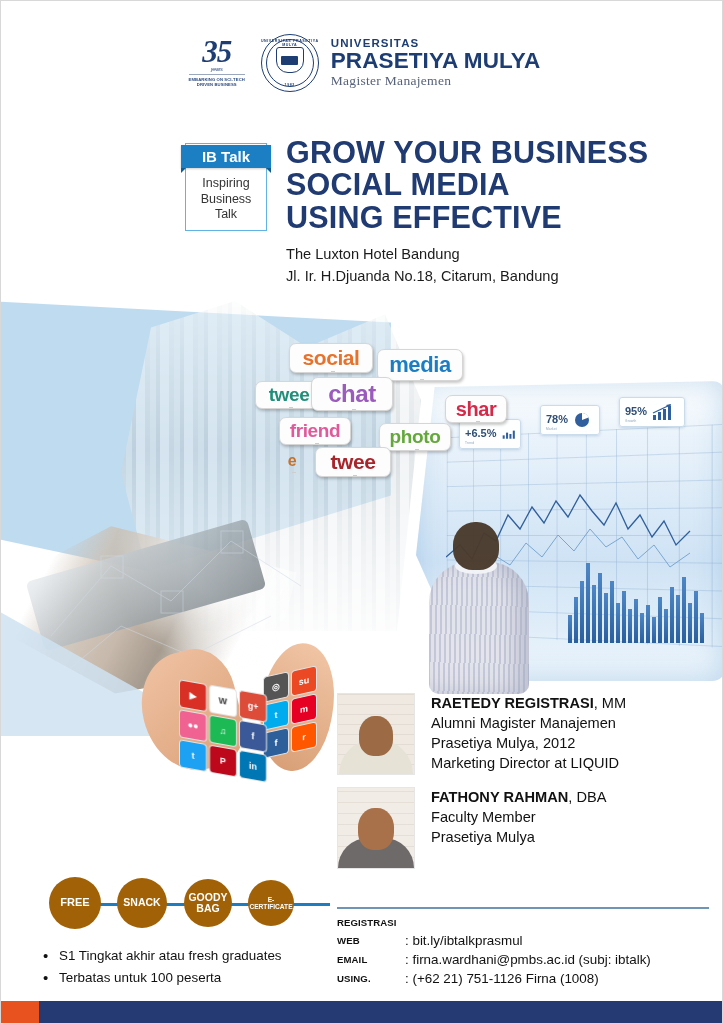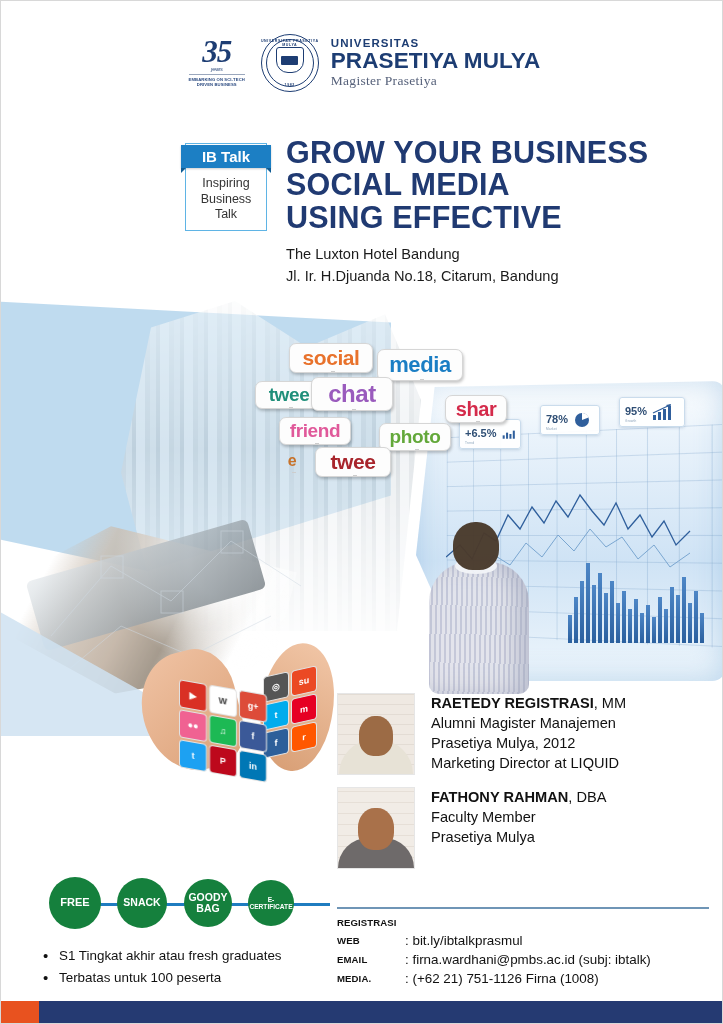--- a/index.html
+++ b/index.html
@@ -267,21 +267,21 @@
   .spk .nm b { font-weight:bold; }
   .spk .ln { display:block; font-size:14.6px; color:#111; line-height:1.36; }
 
   
   .perks { position:absolute; left:48px; top:876px; width:275px; height:54px; }
   .perks .line {
     position:absolute; left:20px; right:-6px; top:26px; height:2.5px; background:#1f7cc0;
   }
   .perks .circ {
     position:absolute; top:0; border-radius:50%;
-    background:#15803d; color:#fff; font-weight:bold;
+    background:#a16207; color:#fff; font-weight:bold;
     display:flex; align-items:center; justify-content:center; text-align:center;
     line-height:1.08;
   }
   .bullets { position:absolute; left:40px; top:944px; width:300px; }
   .bullets li {
     list-style:none; font-size:13.4px; color:#111; line-height:1.62;
     padding-left:18px; position:relative;
   }
   .bullets li::before {
     content:"•"; position:absolute; left:2px; top:-1px; font-size:15px; color:#111;
@@ -467,21 +467,21 @@
       <div class="top-arc">UNIVERSITAS PRASETIYA MULYA</div>
       <div class="shield">
         <div class="pill"></div>
       </div>
       <div class="bot-arc">1982</div>
     </div>
 
     <div class="uni-name">
       <div class="l1">UNIVERSITAS</div>
       <div class="l2">PRASETIYA MULYA</div>
-      <div class="l3">Magister Prasetiya</div>
+      <div class="l3">Magister Manajemen</div>
     </div>
   </div>
 
   <div class="ibtalk">
     <div class="box">
       <div class="sub">
         <span>Inspiring</span><br>
         <span>Business</span><br>
         <span>Talk</span>
       </div>
@@ -551,21 +551,21 @@
     <div class="hd">REGISTRASI</div>
     <div class="row">
       <span class="k">WEB</span>
       <span class="v">: bit.ly/ibtalkprasmul</span>
     </div>
     <div class="row">
       <span class="k">EMAIL</span>
       <span class="v">: firna.wardhani@pmbs.ac.id (subj: ibtalk)</span>
     </div>
     <div class="row">
-      <span class="k">MEDIA.</span>
+      <span class="k">USING.</span>
       <span class="v">: (+62 21) 751-1126 Firna (1008)</span>
     </div>
   </div>
 
   <div class="footbar">
     <div class="orange"></div>
     <div class="navy"></div>
   </div>
 
 </div>

